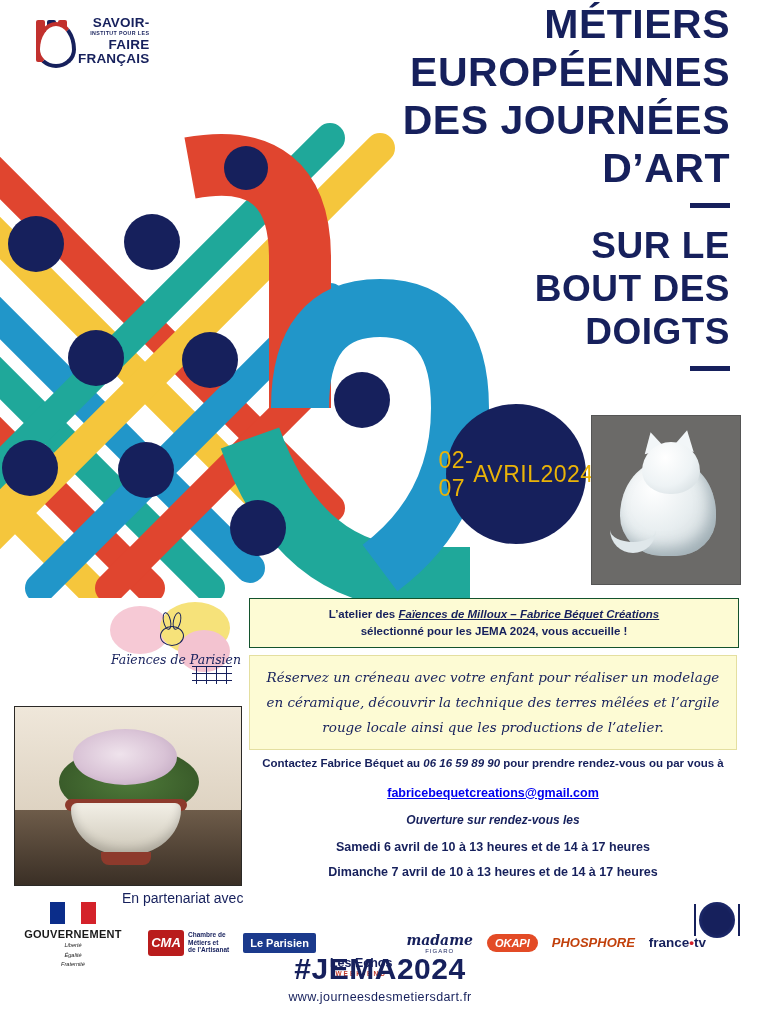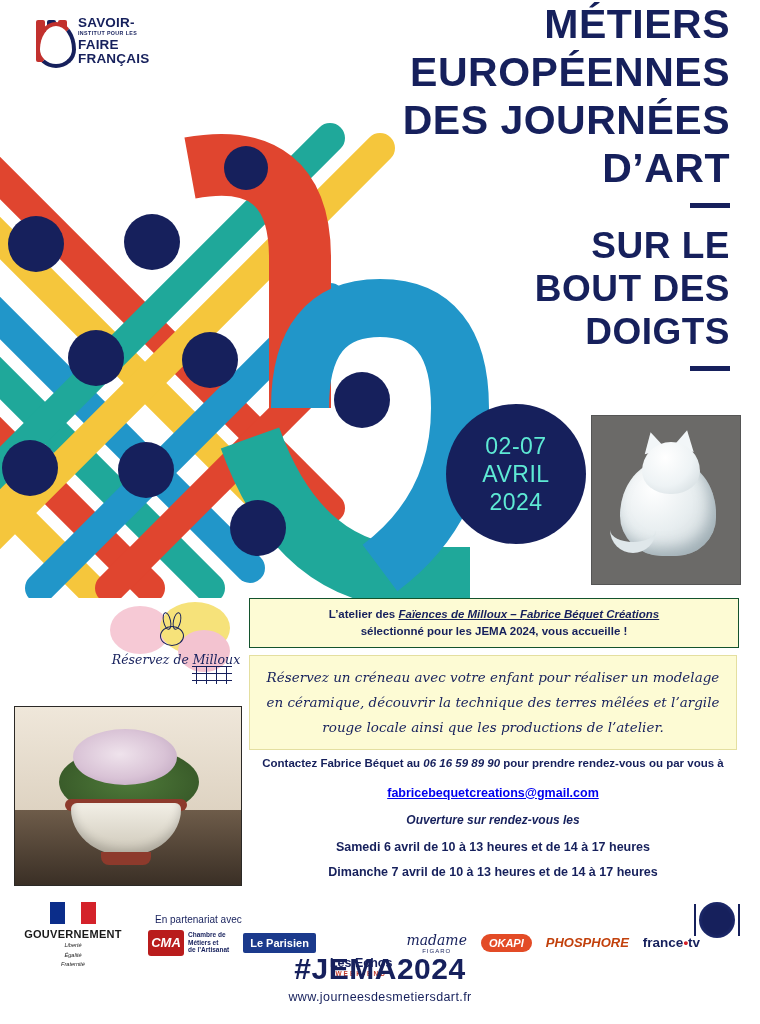--- a/index.html
+++ b/index.html
@@ -9,21 +9,21 @@
     font-family:"Liberation Sans", sans-serif;
     position:relative;
     overflow:hidden;
     color:#16205c;
   }
   .poster{position:relative;width:760px;height:1024px;}
 
   
   .sff-logo{
     position:absolute;left:36px;top:10px;width:160px;height:62px;
-    display:flex;align-items:center;gap:8px;
+    display:flex;align-items:center;gap:8px;text-align:right;
   }
   .sff-mark{
     width:34px;height:46px;position:relative;flex:0 0 auto;
   }
   .sff-mark .bar{position:absolute;border-radius:2px;}
   .sff-mark .b1{left:0;top:2px;width:9px;height:42px;background:#c2312e;}
   .sff-mark .b2{left:11px;top:2px;width:9px;height:42px;background:#16205c;}
   .sff-mark .b3{left:22px;top:2px;width:9px;height:42px;background:#c2312e;}
   .sff-mark .swirl{
     position:absolute;left:0;top:4px;width:32px;height:38px;
@@ -47,21 +47,21 @@
   .dash{display:inline-block;width:40px;height:5px;background:#16205c;margin:14px 0 10px 0;}
   .headline .s1,.headline .s2,.headline .s3{font-size:37px;letter-spacing:.5px;margin-top:6px;}
   .dash2{display:inline-block;width:40px;height:5px;background:#16205c;margin:16px 0 0 0;}
 
   
   .pattern{position:absolute;left:0;top:108px;width:600px;height:490px;overflow:hidden;}
   .pattern svg{display:block;}
 
   .datecircle{
     position:absolute;left:446px;top:404px;width:140px;height:140px;border-radius:50%;
-    background:#16205c;color:#5eead4;display:flex;flex-direction:column;
+    background:#16205c;color:#eab308;display:flex;flex-direction:row;
     align-items:center;justify-content:center;line-height:1.22;font-size:23px;font-weight:500;
     letter-spacing:.5px;
   }
 
   
   .catphoto{
     position:absolute;left:591px;top:415px;width:148px;height:168px;
     background:#6b6a68;overflow:hidden;border:1px solid #555;
   }
   .cat-body{
@@ -155,31 +155,31 @@
   .contact .hours{font-size:12.5px;font-weight:bold;margin-bottom:11px;}
 
   
   .partners{position:absolute;left:0;top:888px;width:760px;height:62px;}
   .gouv{position:absolute;left:18px;top:14px;width:110px;text-align:center;}
   .gouv .flag{width:46px;height:22px;margin:0 auto 4px;display:flex;}
   .gouv .flag span{flex:1;}
   .gouv .fb{background:#0b2d8a;}.gouv .fw{background:#ffffff;}.gouv .fr{background:#d4222a;}
   .gouv .name{font-size:11px;font-weight:bold;letter-spacing:.3px;color:#1a1a1a;}
   .gouv .devise{font-size:5.6px;color:#1a1a1a;line-height:1.35;margin-top:2px;font-style:italic;}
-  .partner-label{position:absolute;left:155px;top:2px;font-size:10px;color:#16205c;margin-top:24px;}
+  .partner-label{position:absolute;left:122px;top:2px;font-size:14px;color:#16205c;}
   .plogos{position:absolute;left:148px;top:20px;display:flex;align-items:center;gap:14px;}
   .cma{display:flex;align-items:center;gap:4px;}
   .cma .badge{width:36px;height:26px;background:#b91c1c;border-radius:3px;color:#fff;font-size:13px;font-weight:bold;display:flex;align-items:center;justify-content:center;font-style:italic;}
   .cma .txt{font-size:6.5px;line-height:1.15;color:#16205c;font-weight:bold;}
   .parisien{background:#1b3a8c;color:#fff;font-size:11px;padding:4px 7px;border-radius:2px;font-weight:bold;}
   .echos{text-align:center;}
   .echos .t{font-size:12.5px;font-weight:bold;color:#16205c;margin-top:48px;}
   .echos .s{font-size:6.5px;letter-spacing:2px;color:#c23b2c;font-weight:bold;}
   .madame{text-align:center;}
-  .madame .t{font-family:"DejaVu Serif", serif;font-style:italic;font-size:14px;color:#16205c;}
+  .madame .t{font-family:"DejaVu Serif", serif;font-style:italic;font-size:14px;color:#16205c;font-weight:bold;}
   .madame .s{font-size:6px;letter-spacing:1px;color:#16205c;}
   .okapi{background:#e34b26;color:#fff;font-style:italic;font-size:11px;font-weight:bold;padding:3px 8px;border-radius:10px;}
   .phosphore{color:#c2410c;font-size:13px;font-weight:bold;font-style:italic;}
   .francetv{font-size:13.5px;font-weight:bold;color:#16205c;}
   .francetv .dot{color:#d4222a;}
   .ina{position:absolute;right:20px;top:14px;width:46px;height:36px;}
   .ina .star{position:absolute;left:5px;top:0;width:36px;height:36px;border-radius:50%;background:radial-gradient(circle,#16205c 0%,#16205c 55%,#2a3a86 100%);}
   .ina .bar{position:absolute;left:0;top:2px;width:2px;height:32px;background:#16205c;}
   .ina .bar2{position:absolute;right:0;top:2px;width:2px;height:32px;background:#16205c;}
 
@@ -278,21 +278,21 @@
 
   <div class="milloux">
     <div class="blob pink"></div>
     <div class="blob yellow"></div>
     <div class="blob pink2"></div>
     <div class="bunny">
       <div class="ear l"></div>
         <div class="ear r"></div>
         <div class="head"></div>
     </div>
-    <div class="script">Réservez de Milloux</div>
+    <div class="script">Faïences de Parisien</div>
     <div class="hatch">
       <i style="left:0;top:0;width:40px;height:1.4px;"></i>
       <i style="left:0;top:7px;width:40px;height:1.4px;"></i>
       <i style="left:0;top:14px;width:40px;height:1.4px;"></i>
       <i style="left:4px;top:0;width:1.4px;height:18px;"></i>
       <i style="left:14px;top:0;width:1.4px;height:18px;"></i>
       <i style="left:24px;top:0;width:1.4px;height:18px;"></i>
       <i style="left:34px;top:0;width:1.4px;height:18px;"></i>
     </div>
   </div>

